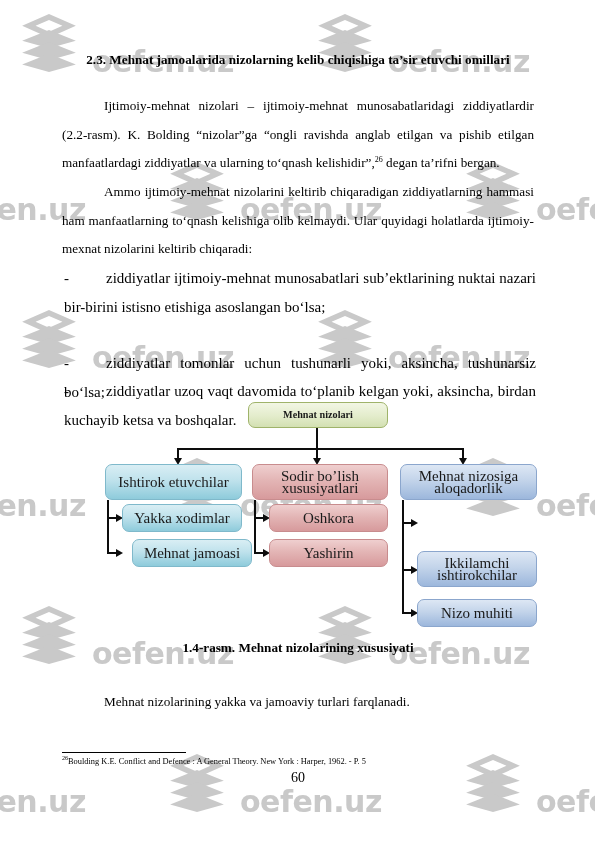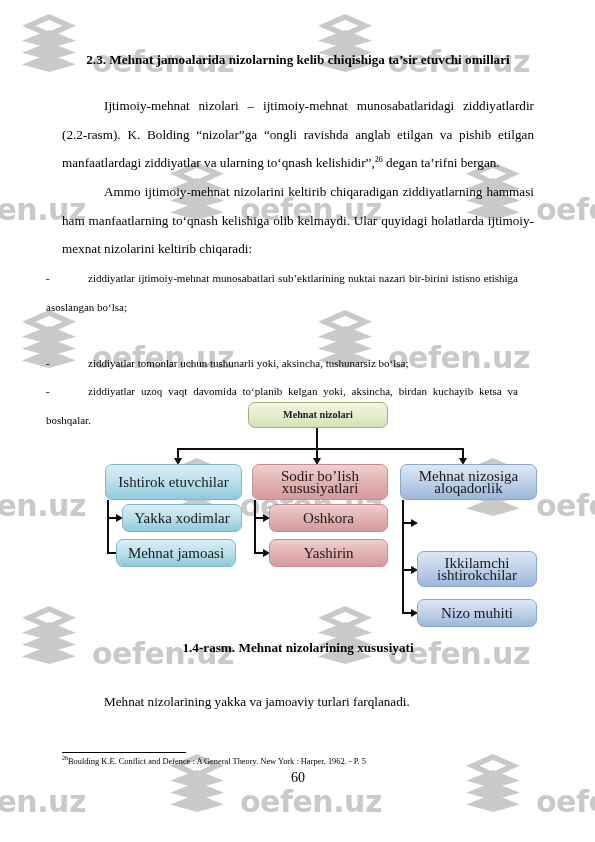--- a/index.html
+++ b/index.html
@@ -62,23 +62,23 @@
     width: 472px;
     font-size: 13.2px;
     line-height: 28.5px;
     text-align: justify;
     text-justify: inter-word;
   }
   .para.indent { text-indent: 42px; }
 
   .bullet {
     position: absolute;
-    left: 46px;
-    width: 472px;
-    font-size: 11px;
+    left: 64px;
+    width: 472px;
+    font-size: 15px;
     line-height: 28.5px;
     text-align: justify;
   }
   .bullet .dash {
     display: inline-block;
     width: 42px;
     text-indent: 0;
   }
 
   sup.fn {
@@ -315,21 +315,21 @@
     <div class="edge" style="left:362px; top:48px; width:2.4px; height:12px;"></div>
     <div class="arrow-d" style="left:358.5px; top:58px;"></div>
 
     <div class="node cyan" style="left:5px; top:64px; width:137px; height:36px;">Ishtirok etuvchilar</div>
     <div class="edge" style="left:7px; top:100px; width:2.4px; height:54px;"></div>
     <div class="edge" style="left:7px; top:117px; width:10px; height:2.4px;"></div>
     <div class="arrow-r" style="left:16px; top:114px;"></div>
     <div class="node cyan" style="left:22px; top:104px; width:120px; height:28px;">Yakka xodimlar</div>
     <div class="edge" style="left:7px; top:152px; width:10px; height:2.4px;"></div>
     <div class="arrow-r" style="left:16px; top:149px;"></div>
-    <div class="node cyan" style="left:16px; top:139px; width:120px; height:28px;">Mehnat jamoasi</div>
+    <div class="node cyan" style="left:32px; top:139px; width:120px; height:28px;">Mehnat jamoasi</div>
 
     <div class="node red" style="left:152px; top:64px; width:136px; height:36px;">Sodir bo’lish xususiyatlari</div>
     <div class="edge" style="left:154px; top:100px; width:2.4px; height:54px;"></div>
     <div class="edge" style="left:154px; top:117px; width:10px; height:2.4px;"></div>
     <div class="arrow-r" style="left:163px; top:114px;"></div>
     <div class="node red" style="left:169px; top:104px; width:119px; height:28px;">Oshkora</div>
     <div class="edge" style="left:154px; top:152px; width:10px; height:2.4px;"></div>
     <div class="arrow-r" style="left:163px; top:149px;"></div>
     <div class="node red" style="left:169px; top:139px; width:119px; height:28px;">Yashirin</div>
 

